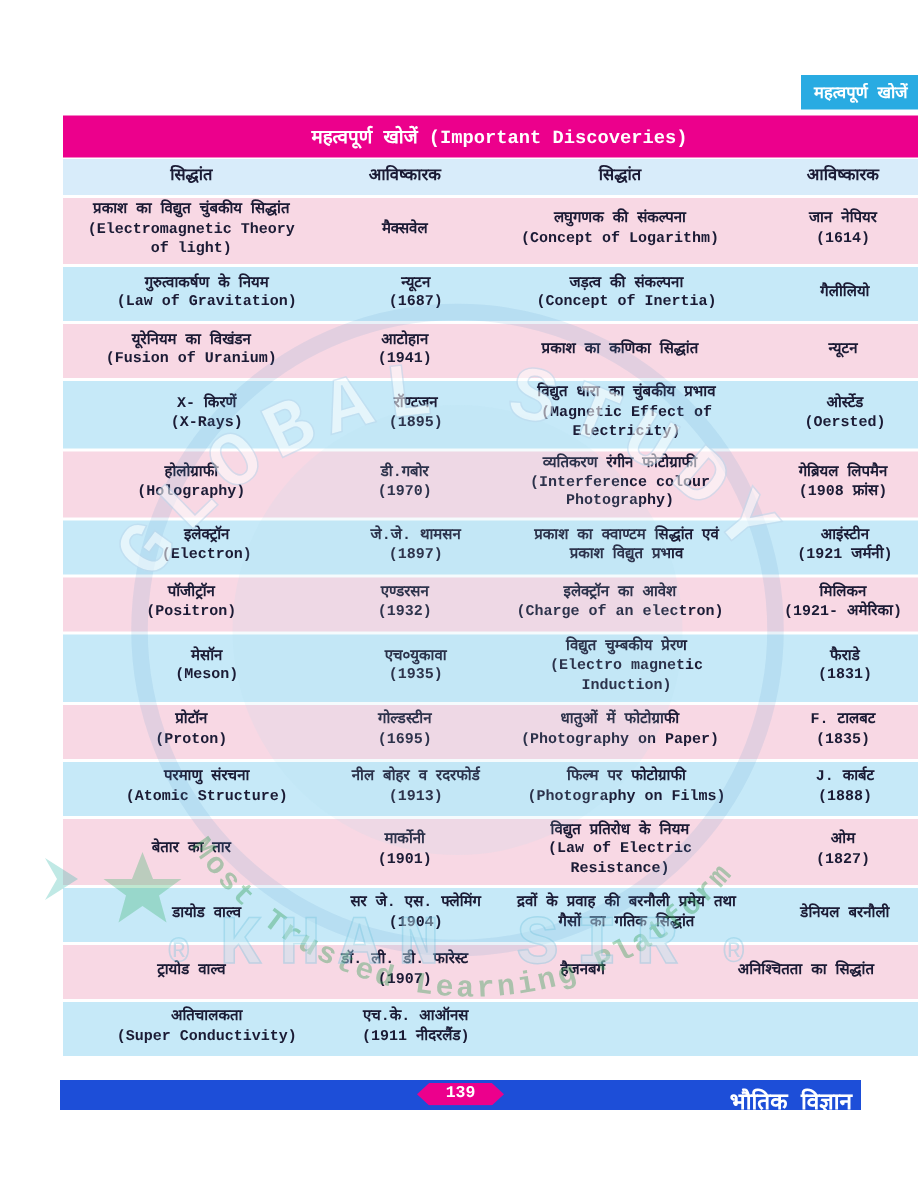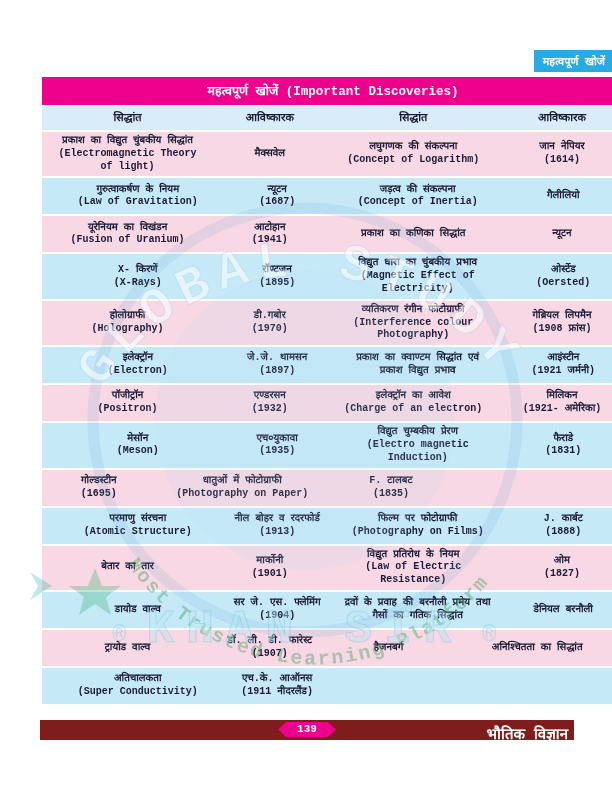--- a/index.html
+++ b/index.html
@@ -24,21 +24,21 @@
   .cell{
     display:flex;flex-direction:column;justify-content:center;align-items:center;
     text-align:center;padding:3px 3px;font-size:10px;line-height:1.28;
     color:#1b1b35;font-weight:bold;box-sizing:border-box;
   }
   .c0{width:29.4%;} .c1{width:19.5%;} .c2{width:29.8%;} .c3{width:21.3%;}
   .line{display:block;}
   .watermark{position:absolute;left:0;top:0;z-index:5;pointer-events:none;}
   .footer{
     position:absolute;left:40px;top:720px;width:534px;height:20px;
-    background:#7f1d1d;z-index:2;
+    background:#1d4ed8;z-index:2;
   }
   .page-num{
     position:absolute;left:50%;top:2px;transform:translateX(-50%);
     background:#EC008C;color:#ffffff;font-weight:bold;font-size:11px;
     width:58px;height:15px;line-height:15px;text-align:center;
     clip-path:polygon(14% 0,86% 0,100% 50%,86% 100%,14% 100%,0 50%);
   }
   .footer-right{
     position:absolute;right:6px;top:3px;color:#ffffff;font-weight:bold;font-size:15px;
   }
@@ -197,20 +197,24 @@
             <div class="line">विद्युत चुम्बकीय प्रेरण</div>
             <div class="line">(Electro magnetic</div>
             <div class="line">Induction)</div>
           </div>
           <div class="cell c3">
             <div class="line">फैराडे</div>
             <div class="line">(1831)</div>
           </div>
         </div>
         <div class="row pink">
+          <div class="cell c0">
+            <div class="line">प्रोटॉन</div>
+            <div class="line">(Proton)</div>
+          </div>
           <div class="cell c1">
             <div class="line">गोल्डस्टीन</div>
             <div class="line">(1695)</div>
           </div>
           <div class="cell c2">
             <div class="line">धातुओं में फोटोग्राफी</div>
             <div class="line">(Photography on Paper)</div>
           </div>
           <div class="cell c3">
             <div class="line">F. टालबट</div>

